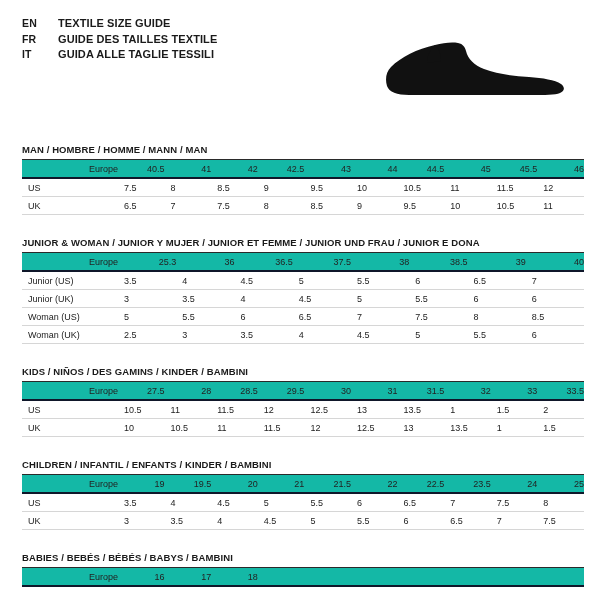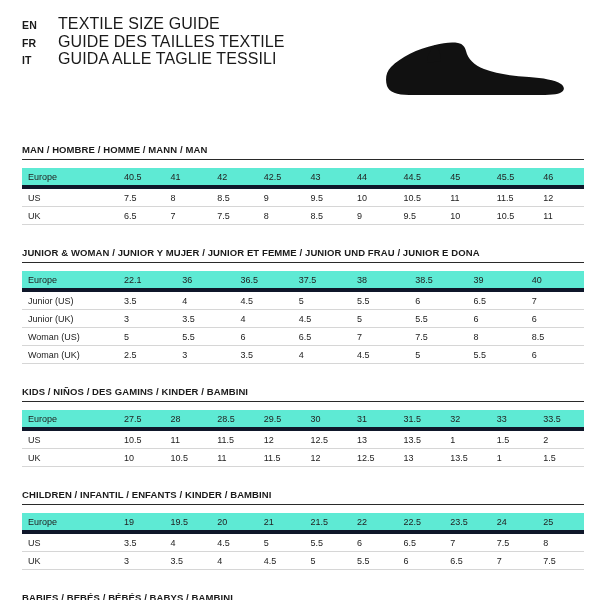--- a/index.html
+++ b/index.html
@@ -36,22 +36,22 @@
     align-items: baseline;
     line-height: 15.5px;
   }
   .lang-code {
     width: 36px;
     font-size: 10.5px;
     font-weight: bold;
     letter-spacing: 0.2px;
   }
   .lang-title {
-    font-size: 16px;
-    font-weight: normal;
+    font-size: 11px;
+    font-weight: bold;
     letter-spacing: 0.1px;
   }
   .shoe-wrap {
     width: 200px;
     height: 78px;
     margin-right: 10px;
     margin-top: 14px;
     display: flex;
     align-items: center;
     justify-content: center;
@@ -69,39 +69,40 @@
   .section {
     margin-top: 22px;
   }
   .section.first { margin-top: 36px; }
   .section-title {
     font-size: 9.5px;
     font-weight: bold;
     letter-spacing: 0.1px;
     border-bottom: 1px solid #2a2a2a;
     padding-bottom: 4px;
-    margin-bottom: 8px;
+    margin-bottom: 0;
   }
   table {
     border-collapse: collapse;
     width: 100%;
     table-layout: fixed;
   }
   table td {
     font-size: 9px;
     height: 17px;
     padding: 0 0 0 6px;
     border-bottom: 1px solid #d6d6d6;
     color: #222;
     white-space: nowrap;
     overflow: hidden;
   }
   tr.shaded td {
-    background: #5eead4;
-    border-bottom: 4px solid #0f172a;
+    background: #14b8a6;
+    border-bottom: 2px solid #0f172a;
+    text-align: right;
   }
   td.label-col {
     width: 90px;
   }
   .section.babies td.label-col { width: 90px; }
 </style>
 </head>
 <body>
 
 <div class="page">
@@ -177,21 +178,21 @@
     </tbody>
       </table>
   </div>
 
   <div class="section">
     <div class="section-title">JUNIOR &amp; WOMAN / JUNIOR Y MUJER / JUNIOR ET FEMME / JUNIOR UND FRAU / JUNIOR E DONA</div>
     <table>
       <tbody>
           <tr class="shaded">
         <td class="label-col">Europe</td>
-        <td>22.1</td>
+        <td>25.3</td>
         <td>36</td>
         <td>36.5</td>
         <td>37.5</td>
         <td>38</td>
         <td>38.5</td>
         <td>39</td>
         <td>40</td>
       </tr>
       <tr>
         <td class="label-col">Junior (US)</td>

